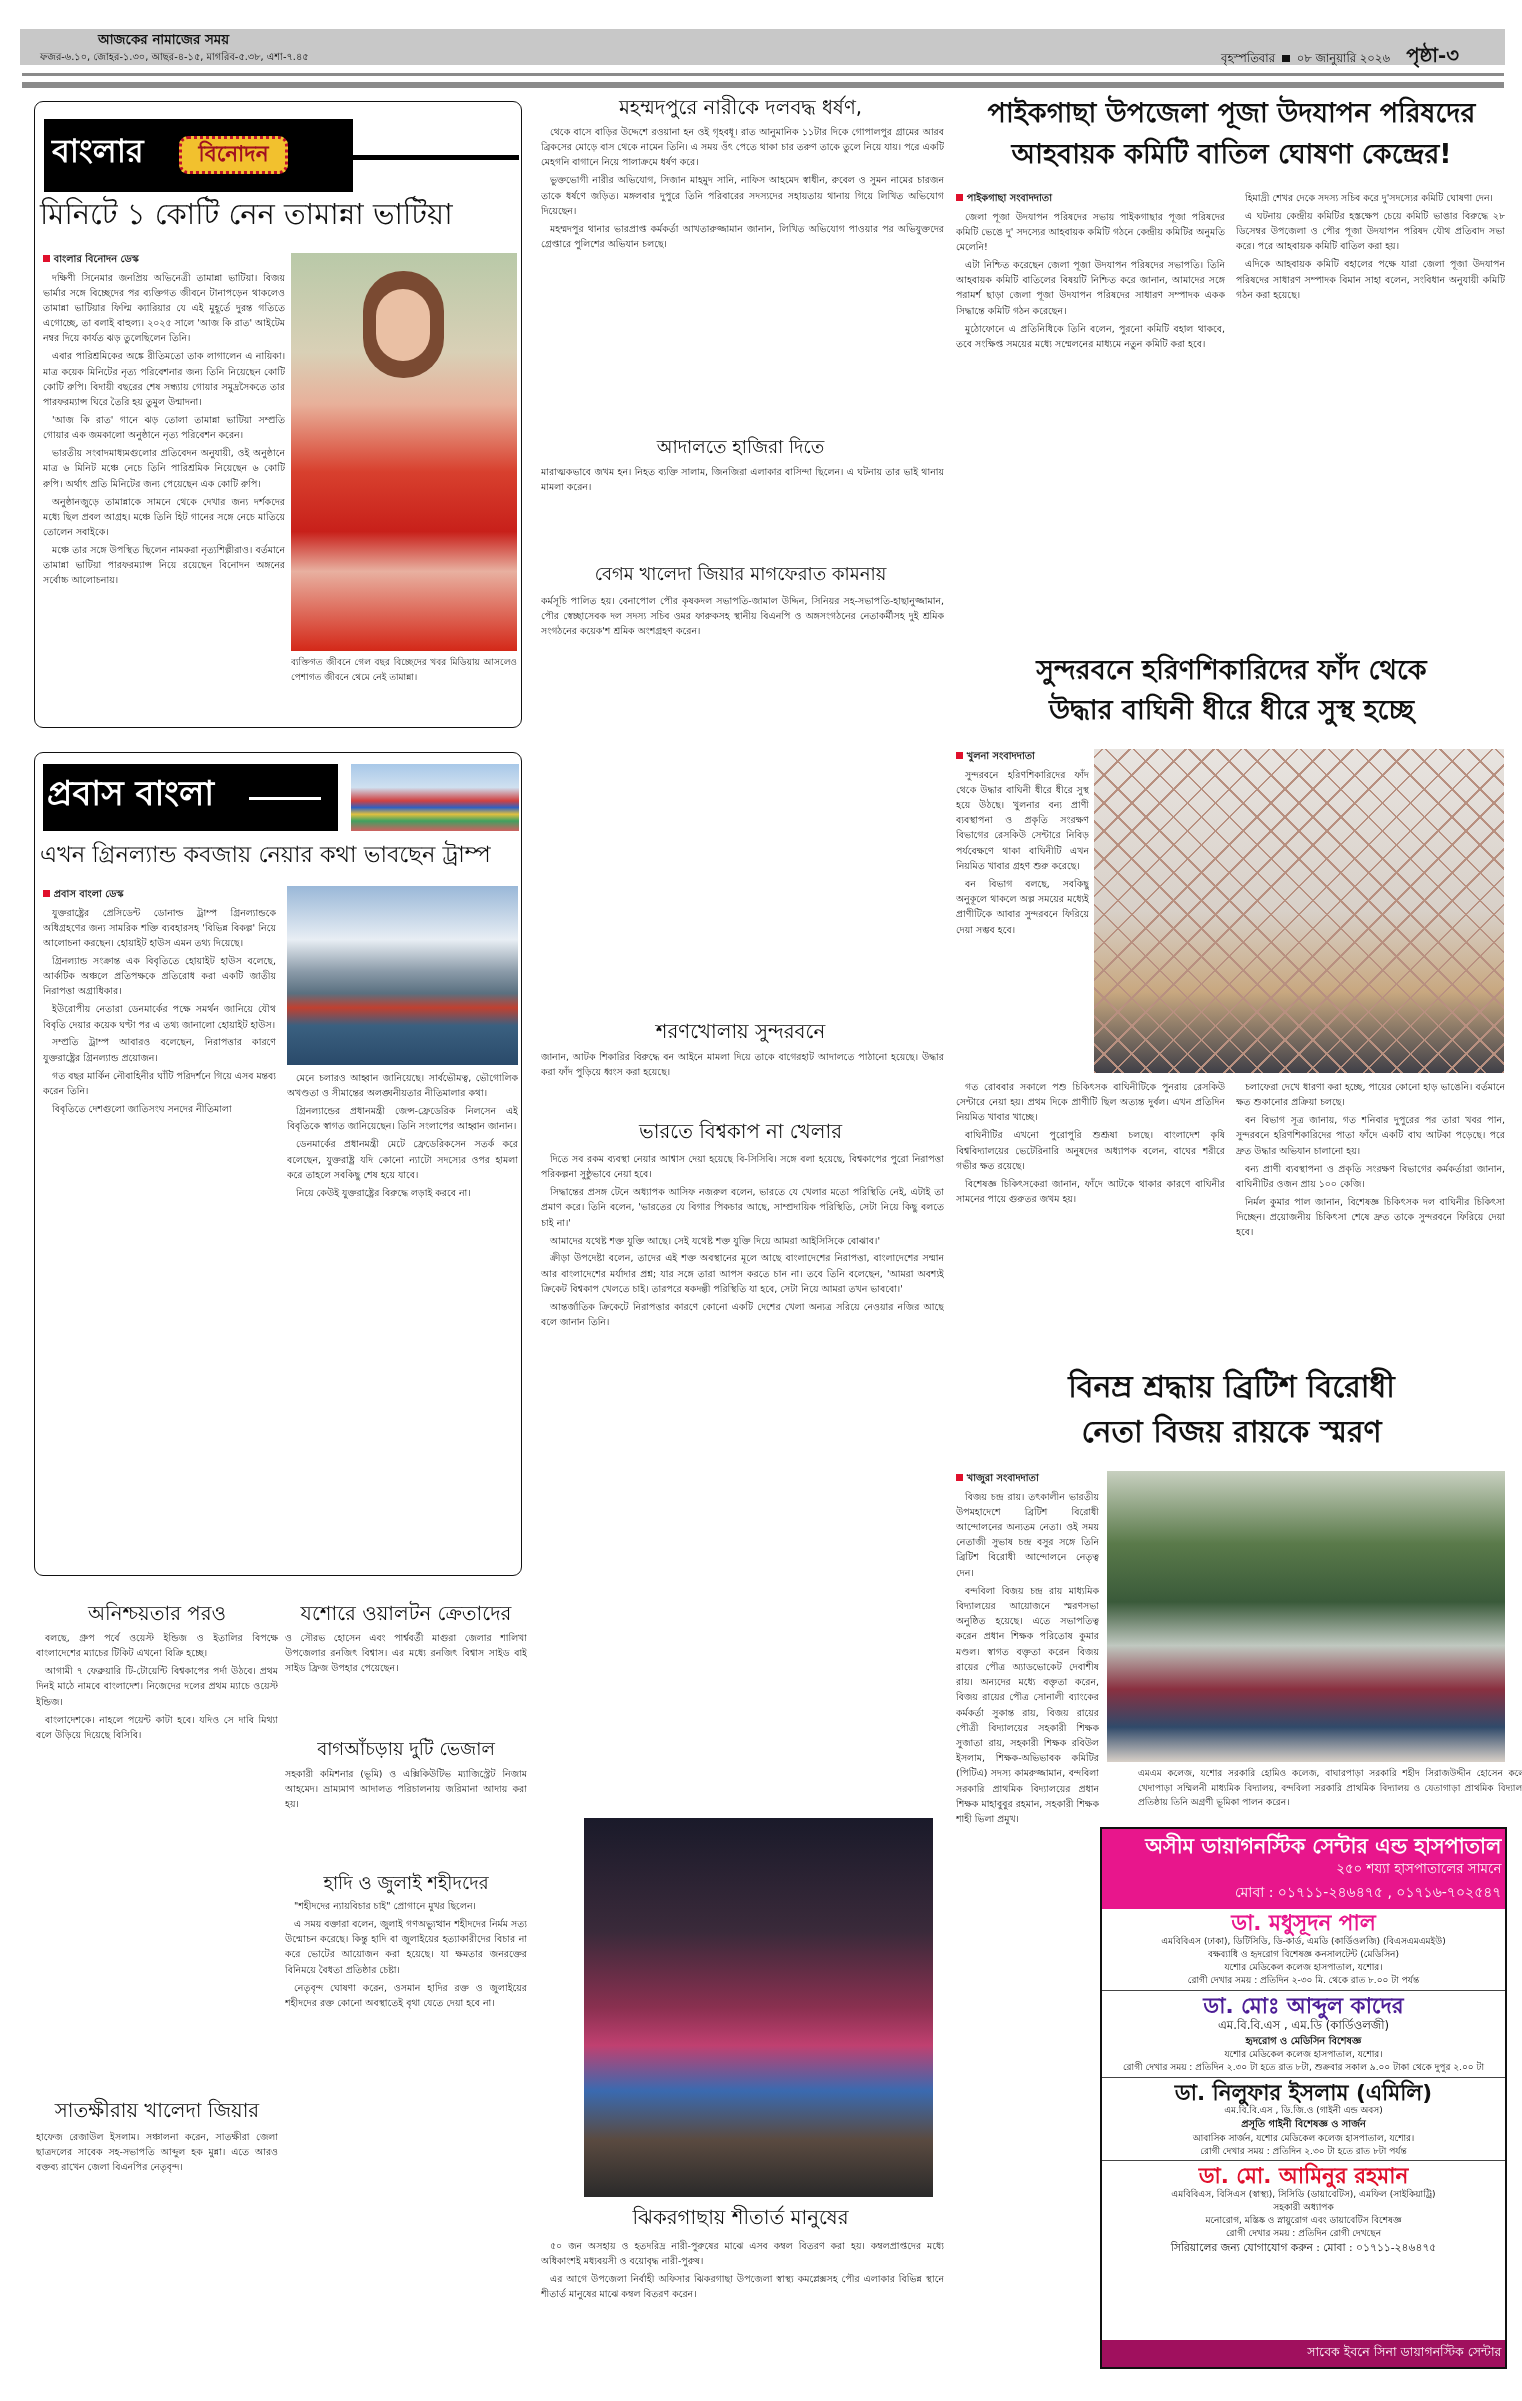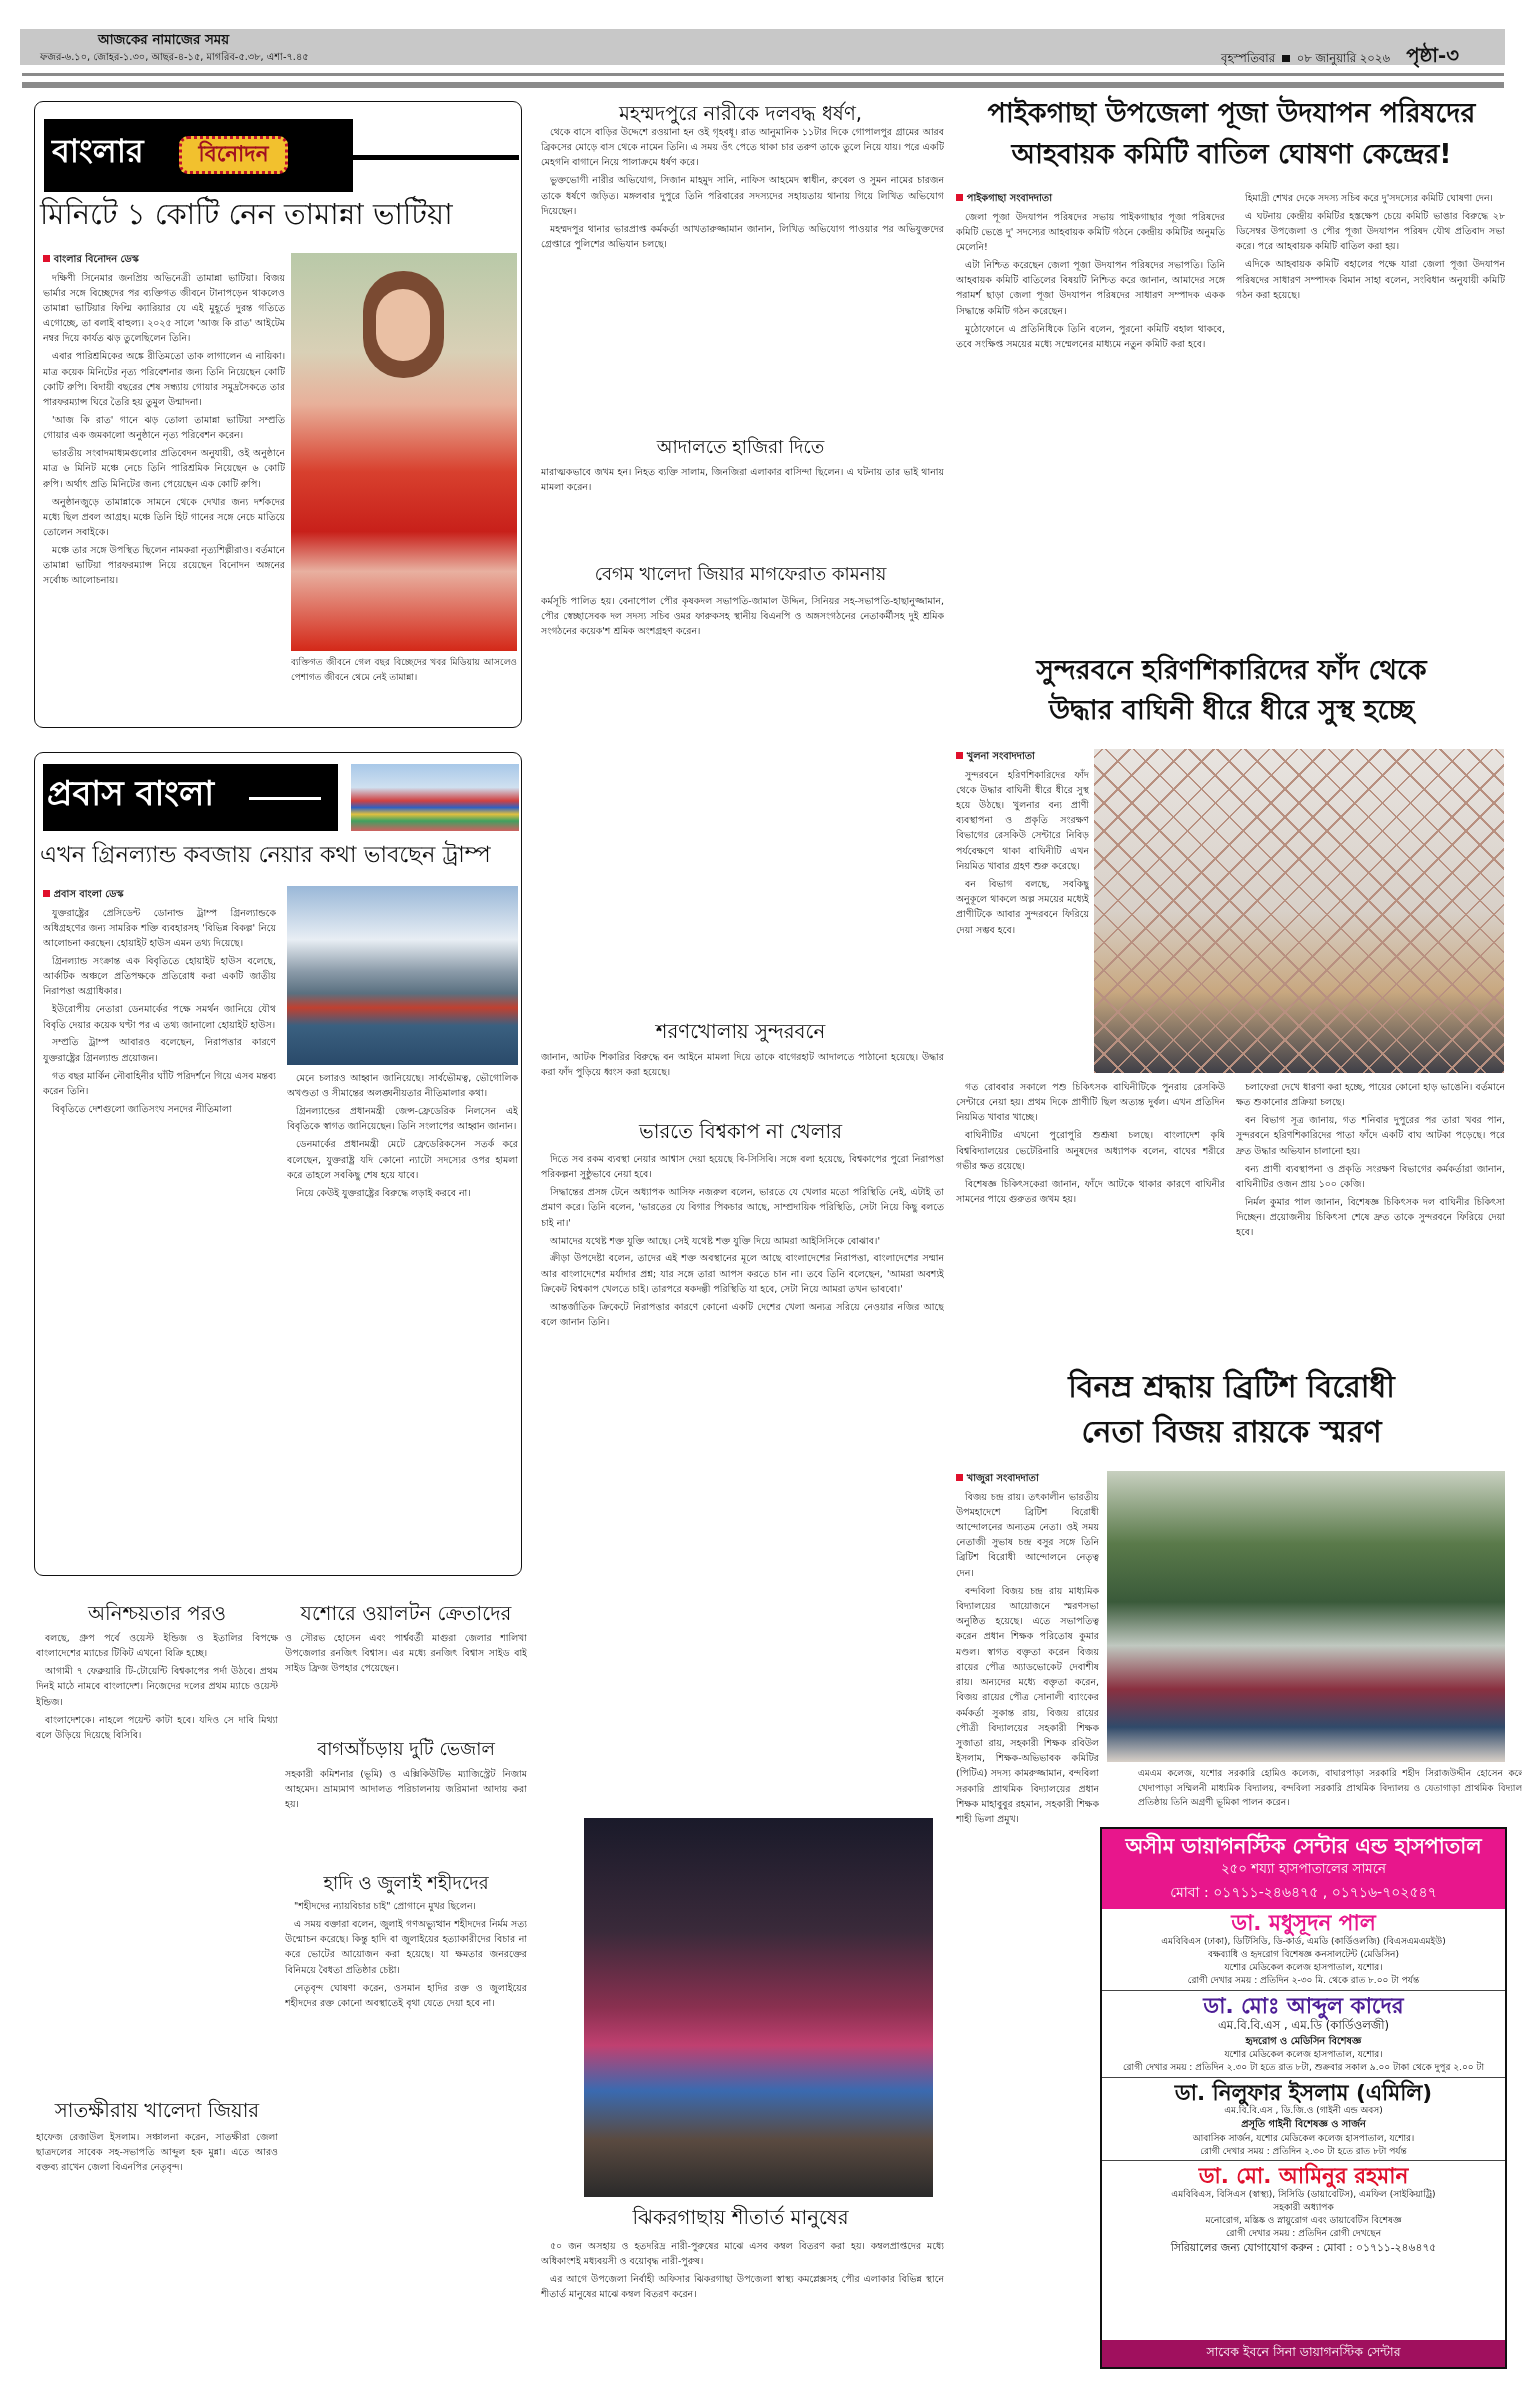--- a/index.html
+++ b/index.html
@@ -13,21 +13,21 @@
 .rule1{left:22.4px;top:73px;width:1482px;height:2.7px;background:#8a8a8a}
 .rule2{left:22.4px;top:82px;width:1482px;height:6.3px;background:#8a8a8a}
 .box{border:1.8px solid #111;border-radius:9px}
 .hd{font-family:"DejaVu Sans",sans-serif;font-weight:bold;text-align:center;line-height:1.1}
 .txt{font-size:9.4px;line-height:1.62;text-align:justify;font-family:"DejaVu Sans",sans-serif;color:#222;overflow:hidden}
 .txt p{text-indent:9px;margin-bottom:2.7px}
 .byline{font-size:9.8px;font-weight:bold;font-family:"DejaVu Sans",sans-serif;margin-bottom:2.7px}
 .byline .sq{display:inline-block;width:7.2px;height:7.2px;background:#e0102c;margin-right:3.6px}
 .photo{overflow:hidden}
 .ad{border:2.7px solid #111;background:#fff}
-.ad .band{background:#e8168c;color:#fff;text-align:center;font-family:"DejaVu Sans",sans-serif}
+.ad .band{background:#e8168c;color:#fff;text-align:right;font-family:"DejaVu Sans",sans-serif}
 .ad .doc{border-top:1.8px solid #444;text-align:center;font-family:"DejaVu Sans",sans-serif;font-size:9px;line-height:1.45;padding:2.7px 3.6px}
 .ad .docname{font-size:21.5px;font-weight:bold;line-height:1.1}
 </style>
 </head>
 <body>
 
 <div class="abs topbar"></div>
 <div class="abs prayer-title">আজকের নামাজের সময়</div>
 <div class="abs prayer-times">ফজর-৬.১০, জোহর-১.৩০, আছর-৪-১৫, মাগরিব-৫.৩৮, এশা-৭.৪৫</div>
 <div class="abs dateline">
@@ -96,21 +96,21 @@
 <div class="abs txt" style="left:285px;top:1630px;width:242px;height:98px">ও সৌরভ হোসেন এবং পার্শ্ববর্তী মাগুরা জেলার শালিখা উপজেলার রনজিৎ বিশ্বাস। এর মধ্যে রনজিৎ বিশ্বাস সাইড বাই সাইড ফ্রিজ উপহার পেয়েছেন।</div>
 <div class="abs hd" style="left:285px;top:1739px;width:242px;font-size:18px;font-weight:normal">বাগআঁচড়ায় দুটি ভেজাল</div>
 <div class="abs txt" style="left:285px;top:1766px;width:242px;height:98px">সহকারী কমিশনার (ভূমি) ও এক্সিকিউটিভ ম্যাজিস্ট্রেট নিজাম আহমেদ। ভ্রাম্যমাণ আদালত পরিচালনায় জরিমানা আদায় করা হয়।</div>
 <div class="abs hd" style="left:285px;top:1873px;width:242px;font-size:18px;font-weight:normal">হাদি ও জুলাই শহীদদের</div>
 <div class="abs txt" style="left:285px;top:1898px;width:242px;height:488px">
   <p>"শহীদদের ন্যায়বিচার চাই" প্রোগানে মুখর ছিলেন।</p>
   <p>এ সময় বক্তারা বলেন, জুলাই গণঅভ্যুত্থান শহীদদের নির্মম সত্য উন্মোচন করেছে। কিন্তু হাদি বা জুলাইয়ের হত্যাকারীদের বিচার না করে ভোটের আয়োজন করা হয়েছে। যা ক্ষমতার জনরক্তের বিনিময়ে বৈধতা প্রতিষ্ঠার চেষ্টা।</p>
   <p>নেতৃবৃন্দ ঘোষণা করেন, ওসমান হাদির রক্ত ও জুলাইয়ের শহীদদের রক্ত কোনো অবস্থাতেই বৃথা যেতে দেয়া হবে না।</p>
 </div>
 
-<div class="abs hd" style="left:537px;top:103px;width:407px;font-size:19.7px;font-weight:normal">মহম্মদপুরে নারীকে দলবদ্ধ ধর্ষণ,</div>
+<div class="abs hd" style="left:537px;top:97px;width:407px;font-size:19.7px;font-weight:normal">মহম্মদপুরে নারীকে দলবদ্ধ ধর্ষণ,</div>
 <div class="abs txt" style="left:541px;top:124px;width:403px;height:304px">
   <p>থেকে বাসে বাড়ির উদ্দেশে রওয়ানা হন ওই গৃহবধূ। রাত আনুমানিক ১১টার দিকে গোপালপুর গ্রামের আরব ব্রিকসের মোড়ে বাস থেকে নামেন তিনি। এ সময় ওঁৎ পেতে থাকা চার তরুণ তাকে তুলে নিয়ে যায়। পরে একটি মেহগনি বাগানে নিয়ে পালাক্রমে ধর্ষণ করে।</p>
   <p>ভুক্তভোগী নারীর অভিযোগ, সিজান মাহমুদ সানি, নাফিস আহমেদ স্বাধীন, রুবেল ও সুমন নামের চারজন তাকে ধর্ষণে জড়িত। মঙ্গলবার দুপুরে তিনি পরিবারের সদস্যদের সহায়তায় থানায় গিয়ে লিখিত অভিযোগ দিয়েছেন।</p>
   <p>মহম্মদপুর থানার ভারপ্রাপ্ত কর্মকর্তা আখতারুজ্জামান জানান, লিখিত অভিযোগ পাওয়ার পর অভিযুক্তদের গ্রেপ্তারে পুলিশের অভিযান চলছে।</p>
 </div>
 <div class="abs hd" style="left:537px;top:437px;width:407px;font-size:18px;font-weight:normal">আদালতে হাজিরা দিতে</div>
 <div class="abs txt" style="left:541px;top:464px;width:403px;height:90px">মারাত্মকভাবে জখম হন। নিহত ব্যক্তি সালাম, জিনজিরা এলাকার বাসিন্দা ছিলেন। এ ঘটনায় তার ভাই থানায় মামলা করেন।</div>
 <div class="abs hd" style="left:537px;top:564px;width:407px;font-size:18px;font-weight:normal">বেগম খালেদা জিয়ার মাগফেরাত কামনায়</div>
 <div class="abs txt" style="left:541px;top:593px;width:403px;height:425px">কর্মসূচি পালিত হয়। বেনাপোল পৌর কৃষকদল সভাপতি-জামাল উদ্দিন, সিনিয়র সহ-সভাপতি-হাছানুজ্জামান, পৌর স্বেচ্ছাসেবক দল সদস্য সচিব ওমর ফারুকসহ স্থানীয় বিএনপি ও অঙ্গসংগঠনের নেতাকর্মীসহ দুই শ্রমিক সংগঠনের কয়েক'শ শ্রমিক অংশগ্রহণ করেন।</div>
 <div class="abs hd" style="left:537px;top:1021px;width:407px;font-size:19.7px;font-weight:normal">শরণখোলায় সুন্দরবনে</div>

